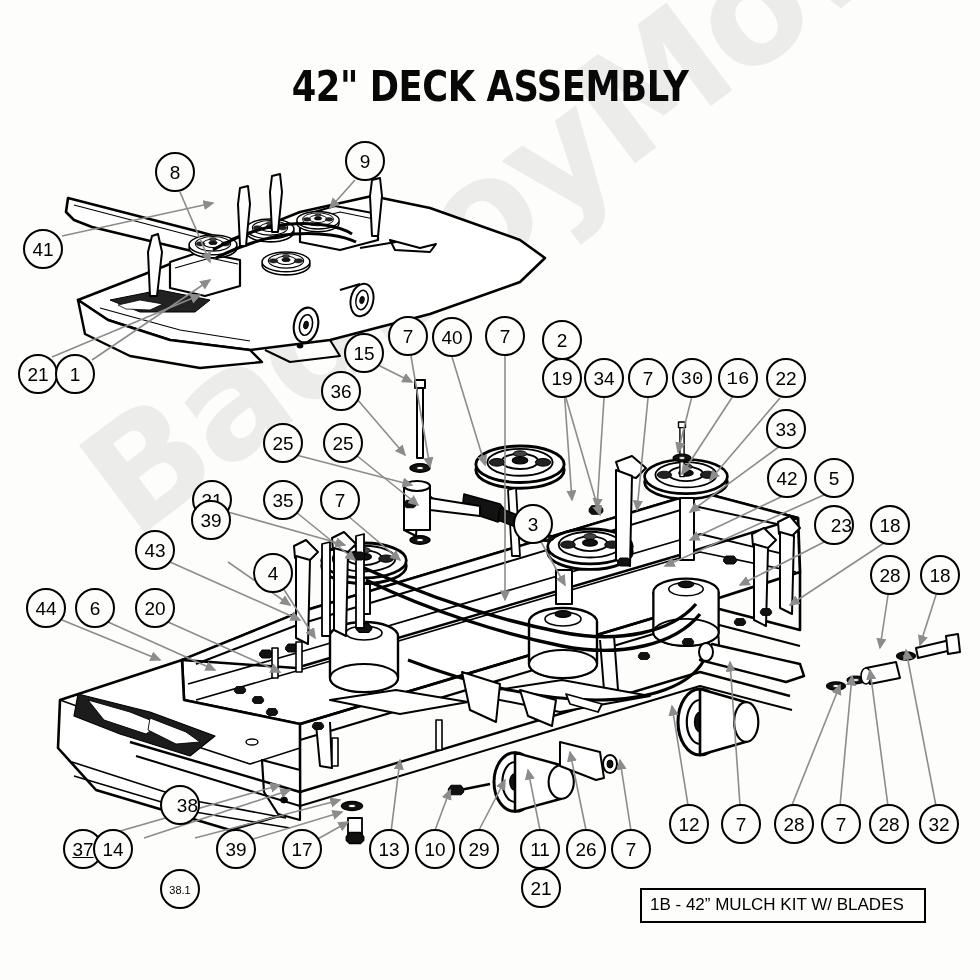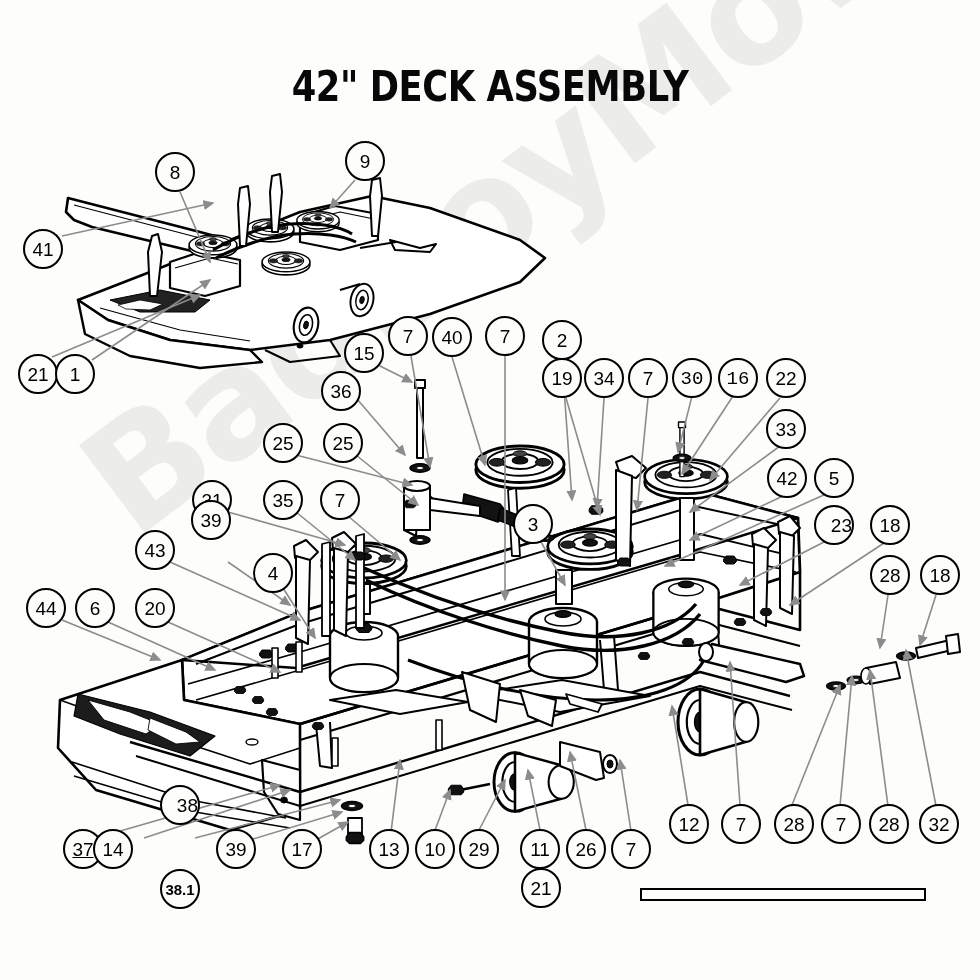--- a/index.html
+++ b/index.html
@@ -71,21 +71,21 @@
     border-radius: 50%;
     background: #fdfdfb;
     color: #000;
     font-family: "Liberation Sans", sans-serif;
     font-size: 19px;
     line-height: 38px;
     text-align: center;
     box-sizing: border-box;
     z-index: 8;
   }
-  .callout.small-txt { font-size: 15px; font-weight: bold; }
+  .callout.small-txt { font-size: 11px; }
   
   #legend {
     position: absolute;
     left: 640px;
     top: 888px;
     width: 286px;
     border: 2px solid #000;
     background: #fdfdfb;
     padding: 4px 8px 5px 8px;
     box-sizing: border-box;
@@ -541,15 +541,16 @@
       <div class="callout" style="left: 435px; top: 849px;">10</div>
       <div class="callout" style="left: 479px; top: 849px;">29</div>
       <div class="callout" style="left: 540px; top: 849px;">11</div>
       <div class="callout" style="left: 586px; top: 849px;">26</div>
       <div class="callout" style="left: 631px; top: 849px;">7</div>
       <div class="callout small-txt" style="left: 180px; top: 889px;">38.1</div>
       <div class="callout" style="left: 541px; top: 888px;">21</div>
     </div>
 
   <div id="legend">
+    <div class="legend-line">1B - 42” MULCH KIT W/ BLADES</div>
   </div>
 
 </div>
 
 </body></html>

